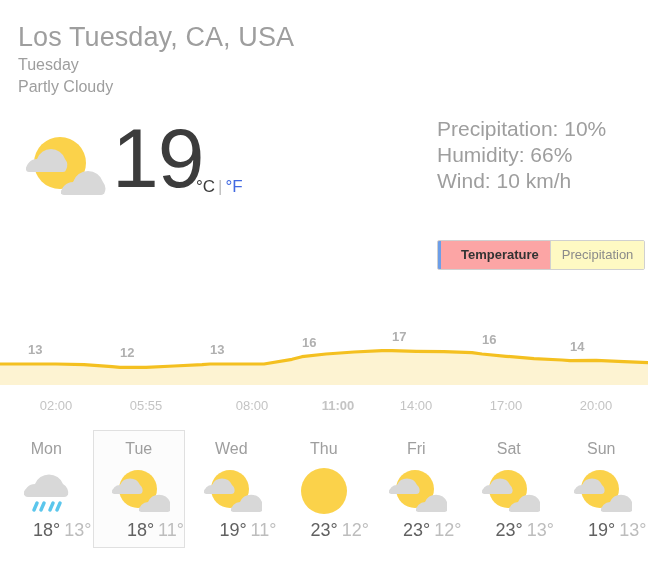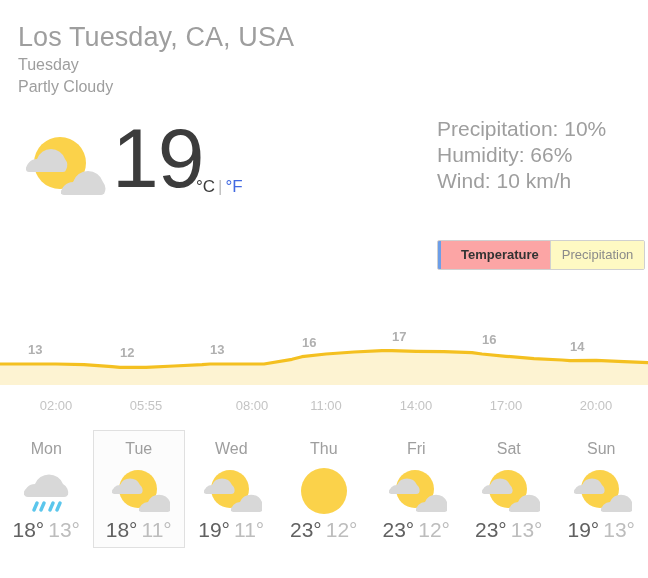--- a/index.html
+++ b/index.html
@@ -174,23 +174,24 @@
     line-height: 20px;
   }
   .day-icon {
     height: 52px;
     margin: 6px 0 4px 0;
     display: flex;
     align-items: center;
     justify-content: center;
   }
   .day-temps {
-    font-size: 21px;
+    font-size: 18px;
     line-height: 18px;
     white-space: nowrap;
+    text-align: right;
   }
   .t-hi { color: #616161; }
   .t-lo { color: #bdbdbd; margin-left: 4px; }
 </style>
 </head>
 <body>
 
 <div class="header">
   <div class="location">Los Tuesday, CA, USA</div>
   <div class="daystr">Tuesday</div>
@@ -244,21 +245,21 @@
     <div class="pt-label" style="left: 302px; top: 16.6667px;">16</div>
     <div class="pt-label" style="left: 392px; top: 10.6667px;">17</div>
     <div class="pt-label" style="left: 482px; top: 14px;">16</div>
     <div class="pt-label" style="left: 570px; top: 20.6667px; text-align: center;">14</div>
   </div>
 
 <div class="axis" id="chart-axis">
     <div class="axis-tick" style="left: 56px;">02:00</div>
     <div class="axis-tick" style="left: 146px;">05:55</div>
     <div class="axis-tick" style="left: 236px; margin-left: 16px;">08:00</div>
-    <div class="axis-tick" style="left: 326px;">11:00</div>
+    <div class="axis-tick" style="left: 338px; font-weight: bold;">11:00</div>
     <div class="axis-tick" style="left: 416px;">14:00</div>
     <div class="axis-tick" style="left: 506px;">17:00</div>
     <div class="axis-tick" style="left: 596px;">20:00</div>
   </div>
 
 <div class="days" id="days-row">
     <div class="day">
       <div class="day-name">Mon</div>
       <div class="day-icon">
         <svg viewBox="0 0 56 52" width="56" height="52" aria-hidden="true">

